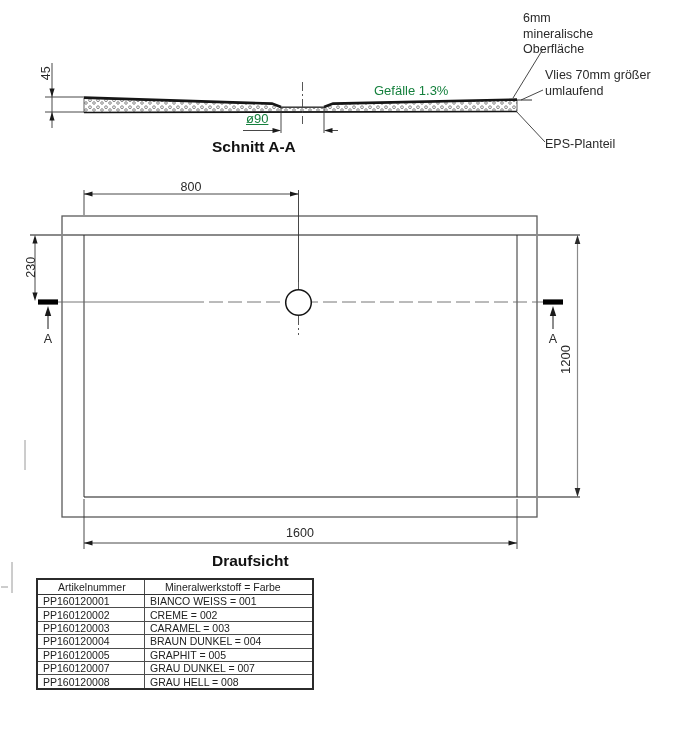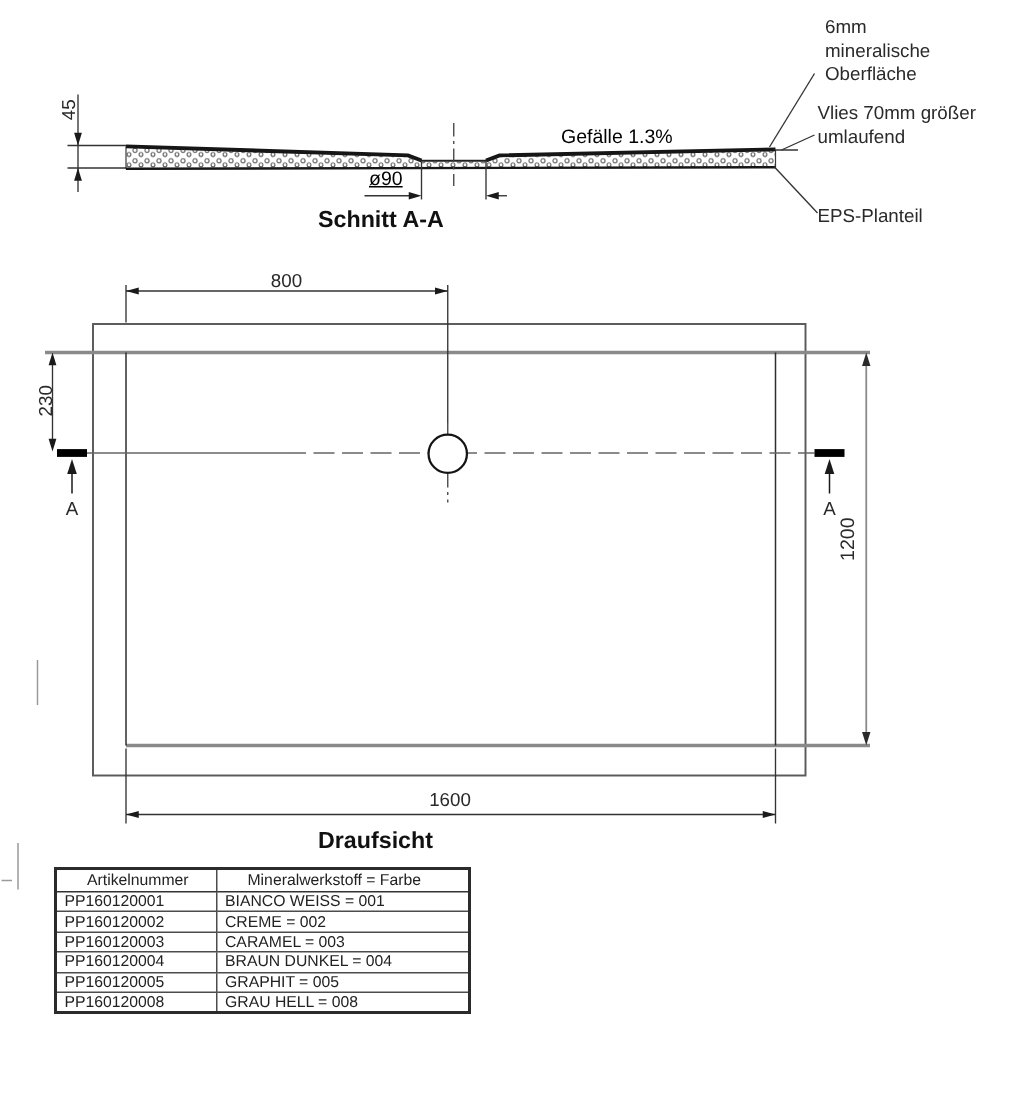--- a/index.html
+++ b/index.html
@@ -1,20 +1,20 @@
 <!DOCTYPE html>
 <html><head>
 <meta charset="utf-8">
 <style>
   html,body{margin:0;padding:0;background:#ffffff;}
   #stage{
     position:relative;width:679px;height:729px;background:#ffffff;
     font-family:"Liberation Sans",sans-serif;color:#1d1d1d;overflow:hidden;
   }
-  .txt{position:absolute;font-size:12.5px;color:#000000;line-height:1.15;white-space:nowrap;}
+  .txt{position:absolute;font-size:12.5px;color:#15803d;line-height:1.15;white-space:nowrap;}
   .rot{transform:rotate(-90deg);transform-origin:center center;text-align:center;}
   .title{font-weight:bold;font-size:15.5px;color:#111;text-align:left;}
   .anno{white-space:pre-line;font-size:12.5px;line-height:15.5px;color:#2a2a2a;}
   .dimnum{font-size:12.5px;color:#2a2a2a;text-align:center;}
   svg{position:absolute;left:0;top:0;}
   table.parts{
     position:absolute;left:36px;top:578px;width:239px;
     border-collapse:collapse;background:#fff;
     font-size:10.5px;color:#222;table-layout:fixed;
   }
@@ -132,21 +132,21 @@
       <line x1="25" y1="440" x2="25" y2="470"></line>
       <line x1="12" y1="562" x2="12" y2="593"></line>
       <line x1="1" y1="587" x2="8" y2="587"></line>
     </g>
   </svg>
 
   <div class="txt rot dimnum" style="left:26px;top:66px;width:40px;">45</div>
   <div class="txt" style="left:374px;top:84px;font-size:13px;">Gefälle 1.3%</div>
   <div class="txt" style="left:246px;top:112px;font-size:13px;text-decoration:underline;">ø90</div>
   <div class="txt title" style="left:212px;top:138px;width:160px;">Schnitt A-A</div>
-  <div class="anno" style="position:absolute;left:550px;top:11px;">6mm
+  <div class="anno" style="position:absolute;left:523px;top:11px;">6mm
 mineralische
 Oberfläche</div>
   <div class="anno" style="position:absolute;left:545px;top:68px;">Vlies 70mm größer
 umlaufend</div>
   <div class="anno" style="position:absolute;left:545px;top:137px;">EPS-Planteil</div>
 
   <div class="txt dimnum" style="left:161px;top:180px;width:60px;">800</div>
   <div class="txt rot dimnum" style="left:11px;top:260px;width:40px;">230</div>
   <div class="txt rot dimnum" style="left:541px;top:352px;width:50px;font-size:13px;">1200</div>
   <div class="txt dimnum" style="left:270px;top:526px;width:60px;">1600</div>
@@ -174,19 +174,23 @@
       </tr>
       <tr>
         <td class="c1">PP160120004</td>
         <td class="c2">BRAUN DUNKEL = 004</td>
       </tr>
       <tr>
         <td class="c1">PP160120005</td>
         <td class="c2">GRAPHIT = 005</td>
       </tr>
       <tr>
+        <td class="c1">PP160120007</td>
+        <td class="c2">GRAU DUNKEL = 007</td>
+      </tr>
+      <tr>
         <td class="c1">PP160120008</td>
         <td class="c2">GRAU HELL = 008</td>
       </tr>
     </tbody>
   </table>
 
 </div>
 
 </body></html>

